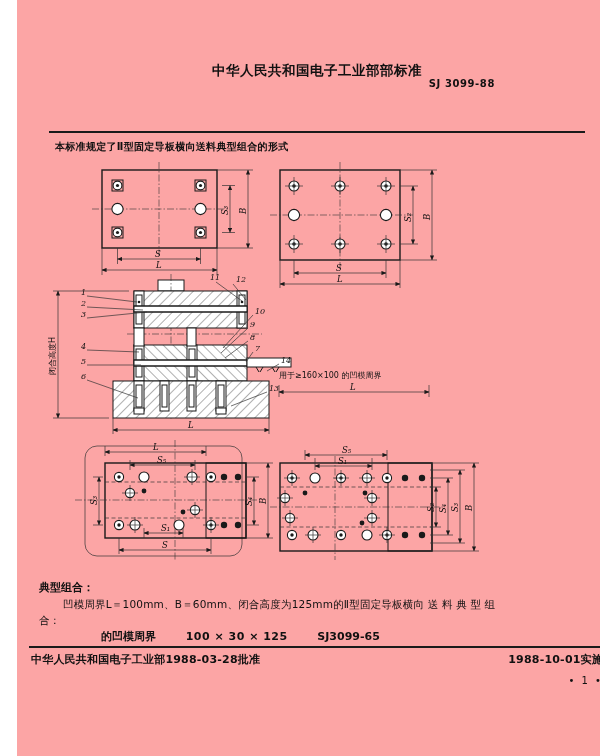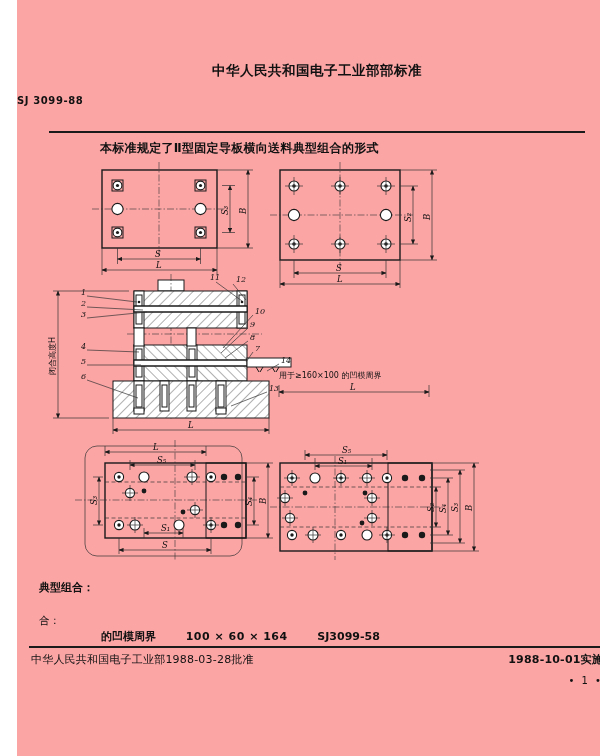--- a/index.html
+++ b/index.html
@@ -10,50 +10,48 @@
     -webkit-font-smoothing:none;
   }
   .page{position:absolute;left:17px;top:0;width:600px;height:756px;background:#fca5a5;}
 
   
   .hdr-org{
     position:absolute;left:0;top:62px;width:600px;text-align:center;
     font-size:13.5px;font-weight:bold;letter-spacing:.5px;
   }
   .hdr-stdno{
-    position:absolute;left:0;top:78px;width:478px;text-align:left;
+    position:absolute;left:0;top:78px;width:478px;text-align:right;
     font-size:10px;font-weight:bold;letter-spacing:.6px;
     font-family:"DejaVu Sans","Liberation Sans",sans-serif;
-    margin-top:17px;
   }
   .hdr-title{
     position:absolute;left:0;top:99px;width:600px;text-align:center;
     font-size:16px;font-weight:bold;letter-spacing:.6px;
   }
   .rule{position:absolute;background:#1a1a1a;}
   .rule-top{left:32px;top:131px;width:536px;height:2px;}
   .scope{
-    position:absolute;left:38px;top:140px;font-size:12px;font-weight:bold;
+    position:absolute;left:38px;top:140px;font-size:10px;font-weight:bold;
     letter-spacing:.3px;
-    margin-left:45px;
   }
 
   
   .draw{position:absolute;left:0;top:160px;width:600px;height:405px;}
   .draw svg{display:block;}
 
   
   .mark-title{position:absolute;left:22px;top:580px;font-size:11px;font-weight:bold;}
   .mark-l1{position:absolute;left:46px;top:598px;font-size:10.5px;letter-spacing:.2px;}
   .mark-l2{position:absolute;left:22px;top:614px;font-size:10.5px;}
   .mark-l3{position:absolute;left:84px;top:629px;font-size:11px;font-weight:bold;}
   .mark-l3 .sp{display:inline-block;width:22px;}
   .mark-l3 .dim{font-weight:bold;letter-spacing:.5px;}
   .rule-bot{left:12px;top:646px;width:576px;height:2px;}
-  .foot-l{position:absolute;left:14px;top:652px;font-size:11px;font-weight:normal;letter-spacing:.2px;text-align:center;}
+  .foot-l{position:absolute;left:14px;top:652px;font-size:11px;font-weight:bold;letter-spacing:.2px;text-align:center;}
   .foot-r{position:absolute;left:0;top:652px;width:586px;text-align:right;font-size:11px;font-weight:bold;letter-spacing:.2px;}
   .pageno{position:absolute;left:0;top:675px;width:586px;text-align:right;font-size:10px;letter-spacing:2px;}
 
   
   .ln{stroke:#1a1a1a;stroke-width:1;fill:none;}
   .ln2{stroke:#1a1a1a;stroke-width:1.4;fill:none;}
   .thin{stroke:#333;stroke-width:.7;fill:none;}
   .cl{stroke:#333;stroke-width:.6;fill:none;stroke-dasharray:7 2 1.5 2;}
   .dash{stroke:#333;stroke-width:.7;fill:none;stroke-dasharray:4 2.5;}
   .hole{fill:#fff;stroke:#1a1a1a;stroke-width:1.1;}
@@ -433,27 +431,28 @@
       <text class="dimtxt" x="441" y="352" transform="rotate(-90 441 352)">S₃</text>
       <line class="thin" x1="413" y1="303" x2="462" y2="303"></line>
       <line class="thin" x1="413" y1="391" x2="462" y2="391"></line>
       <line class="thin" x1="457" y1="303" x2="457" y2="391" marker-start="url(#ahs)" marker-end="url(#ah)"></line>
       <text class="dimtxt" x="455" y="351" transform="rotate(-90 455 351)">B</text>
     </g>
   </svg>
   </div>
 
   <div class="mark-title">典型组合：</div>
+  <div class="mark-l1">凹模周界L＝100mm、B＝60mm、闭合高度为125mm的Ⅱ型固定导板横向 送 料 典 型 组</div>
   <div class="mark-l2">合：</div>
   <div class="mark-l3">
     <span>的凹模周界</span>
     <span class="sp"></span>
-    <span class="dim">100 × 60 × 164</span>
+    <span class="dim">100 × 30 × 125</span>
     <span class="sp"></span>
-    <span>SJ3099-58</span>
+    <span>SJ3099-65</span>
   </div>
 
   <div class="rule rule-bot"></div>
   <div class="foot-l">中华人民共和国电子工业部1988-03-28批准</div>
   <div class="foot-r">1988-10-01实施</div>
   <div class="pageno">• 1 •</div>
 
 </div>
 
 </body></html>

